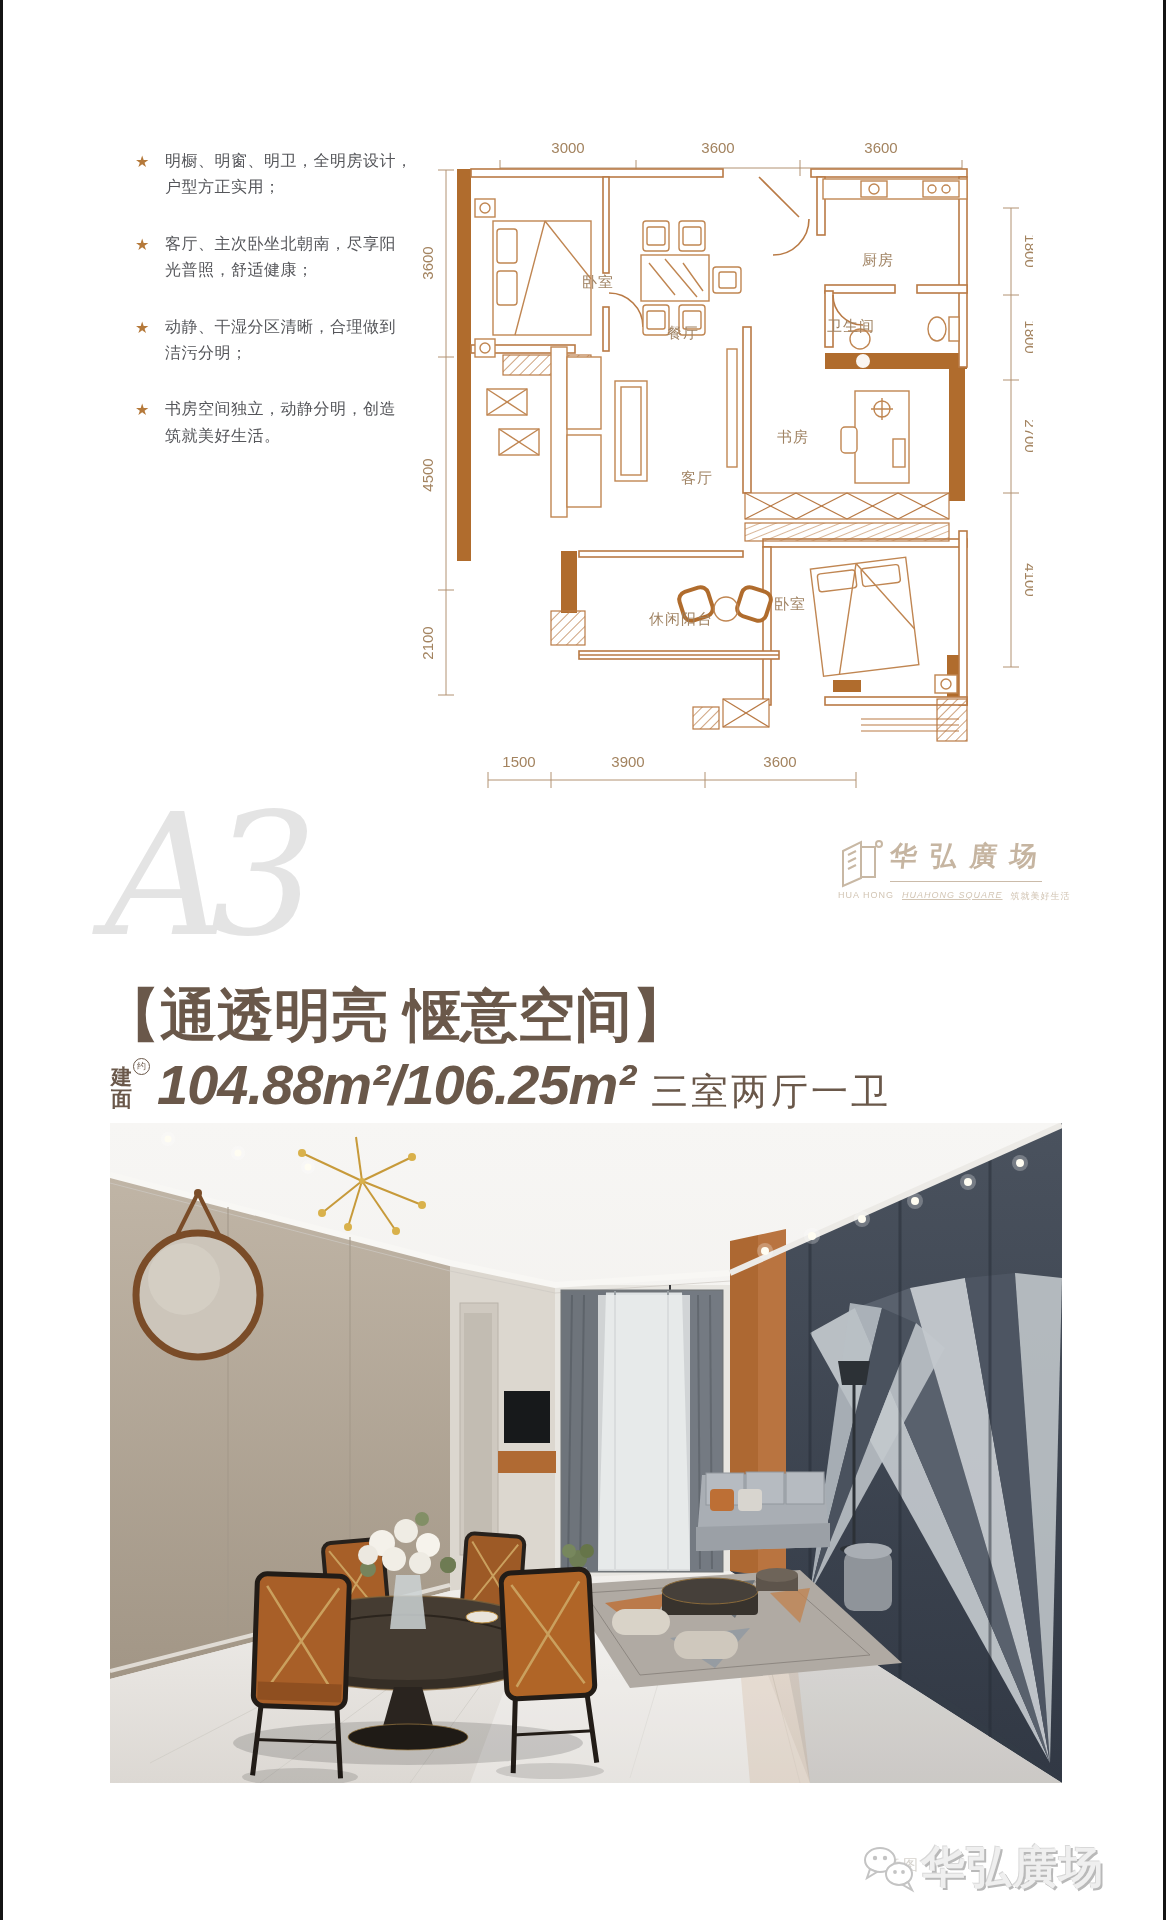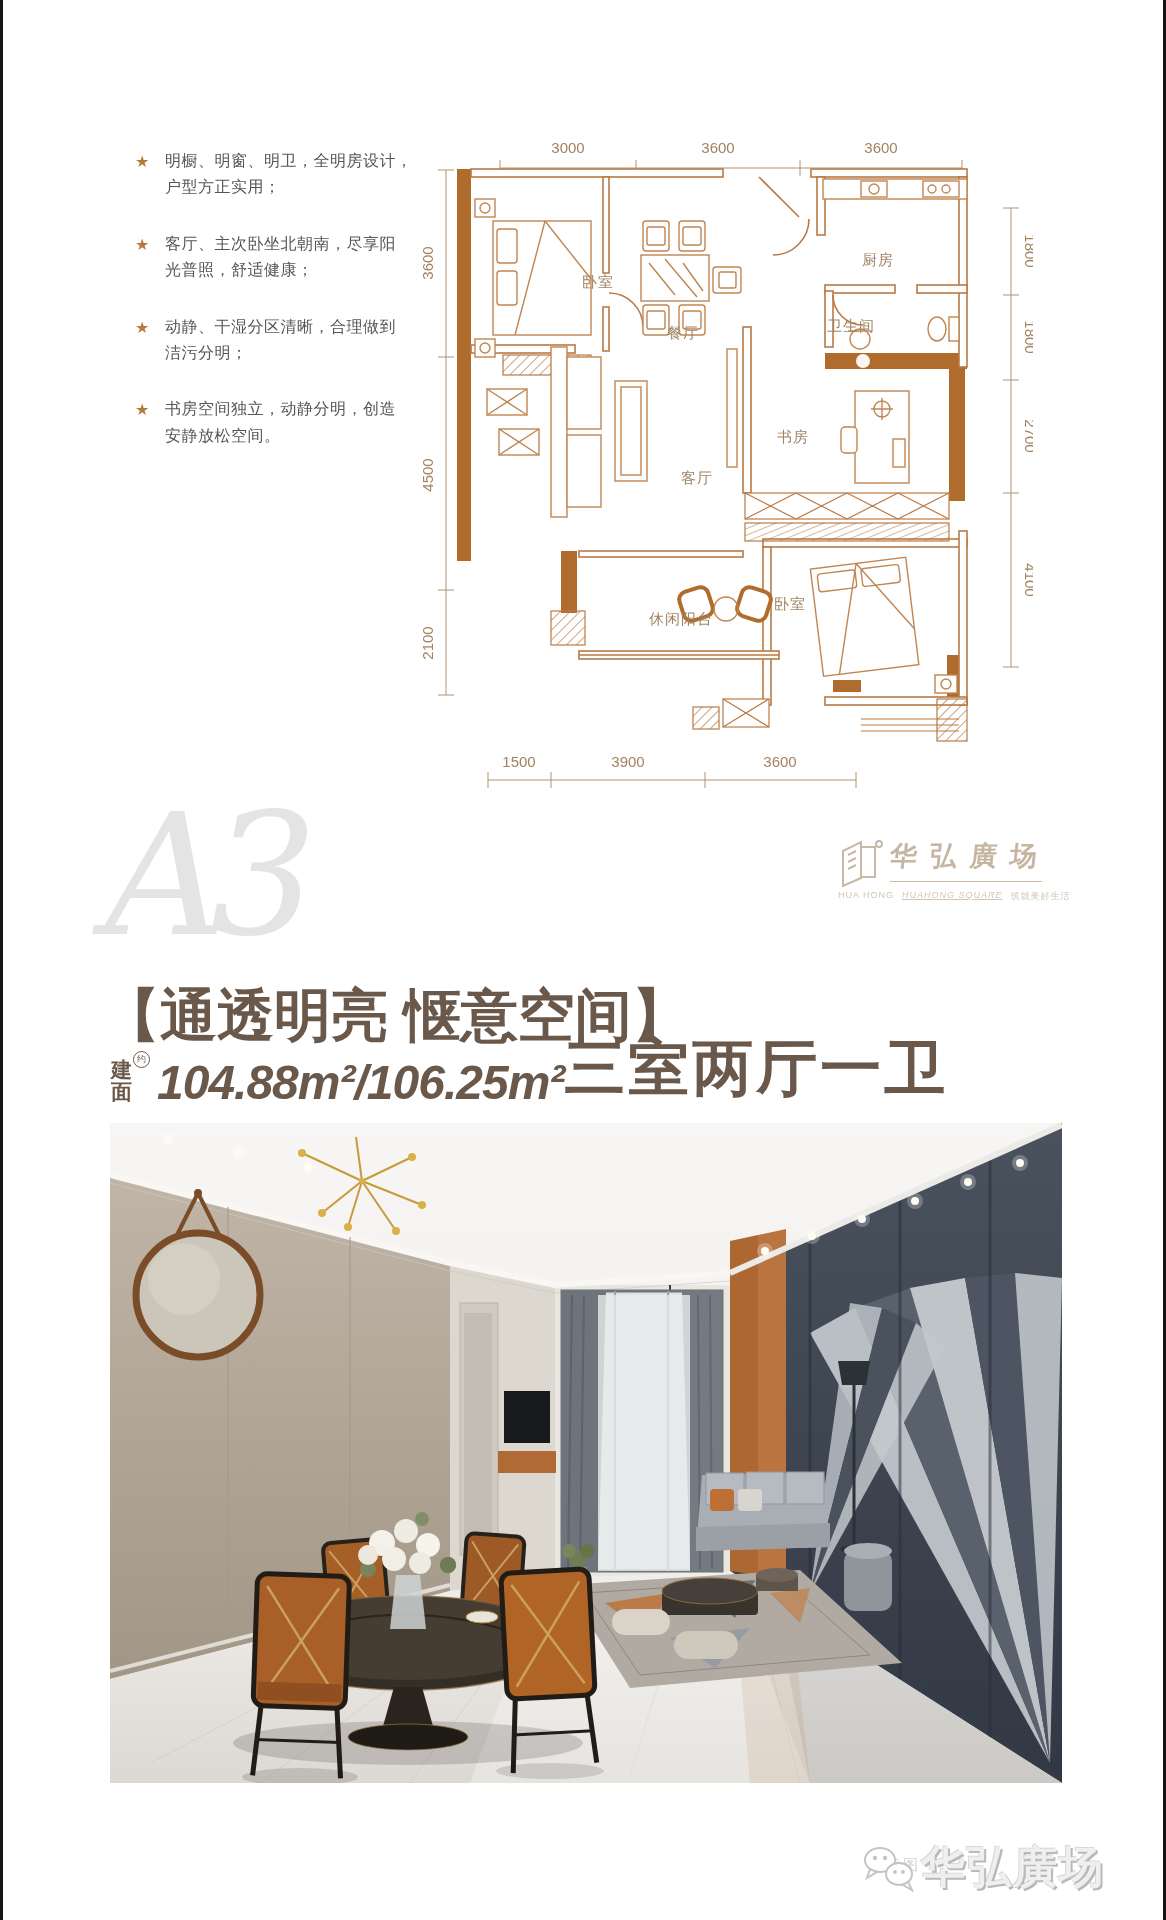--- a/index.html
+++ b/index.html
@@ -28,22 +28,22 @@
   .brand-sub{position:absolute;left:2px;top:54px;width:248px;display:flex;gap:8px;
              font-size:9px;letter-spacing:1px;color:#d2c5b4;white-space:nowrap;}
   .brand-sub .mid{font-style:italic;text-decoration:underline;}
   
   .title{position:absolute;left:100px;top:940px;font-size:57px;font-weight:700;color:#6a584a;
          letter-spacing:0px;white-space:nowrap;}
   .area{position:absolute;left:108px;top:1028px;color:#6a584a;display:flex;align-items:flex-end;}
   .jm{position:relative;width:30px;font-size:21px;font-weight:800;line-height:1.08;margin-bottom:6px;}
   .jm .approx{position:absolute;left:22px;top:-8px;width:15px;height:15px;border:1px solid #6a584a;
               border-radius:50%;font-size:9px;line-height:15px;text-align:center;font-weight:400;}
-  .area-value{font-size:48px;font-weight:800;font-style:italic;margin-left:16px;letter-spacing:-1px;white-space:nowrap;margin-top:24px;}
-  .area-rooms{font-size:61px;font-weight:700;margin-left:0;letter-spacing:3px;white-space:nowrap;}
+  .area-value{font-size:56px;font-weight:800;font-style:italic;margin-left:16px;letter-spacing:-1px;white-space:nowrap;margin-top:24px;}
+  .area-rooms{font-size:37px;font-weight:400;margin-left:16px;letter-spacing:3px;white-space:nowrap;}
   
   .photo{position:absolute;left:107px;top:1123px;width:952px;height:660px;display:block;}
   .photo-mark{position:absolute;left:866px;top:1856px;font-size:15px;color:#d6d3ce;letter-spacing:2px;}
   
   .footer{position:absolute;left:856px;top:1838px;display:flex;align-items:center;}
   .wechat{width:58px;height:54px;margin-right:4px;}
   .footer-name{font-size:44px;font-weight:700;letter-spacing:2px;color:#efefef;
                text-shadow:2px 2px 0 #b9b9b9,-1px -1px 0 #d8d8d8;white-space:nowrap;}
 </style>
 </head>
@@ -63,21 +63,21 @@
       <span>光普照，舒适健康；</span>
     </div>
     <div class="feature">
       <span class="star">★</span>
       <span>动静、干湿分区清晰，合理做到</span><br>
       <span>洁污分明；</span>
     </div>
     <div class="feature">
       <span class="star">★</span>
       <span>书房空间独立，动静分明，创造</span><br>
-      <span>安静放松空间。</span>
+      <span>筑就美好生活。</span>
     </div>
   </section>
 
   <svg class="fp" viewBox="0 0 640 710">
     <defs>
       <pattern id="hh" width="7" height="7" patternUnits="userSpaceOnUse" patternTransform="rotate(45)">
         <line x1="0" y1="0" x2="0" y2="7" stroke="#b97a45" stroke-width="1.4"></line>
       </pattern>
       <pattern id="hv" width="6" height="6" patternUnits="userSpaceOnUse" patternTransform="rotate(68)">
         <line x1="0" y1="0" x2="0" y2="6" stroke="#b97a45" stroke-width="1.1"></line>

